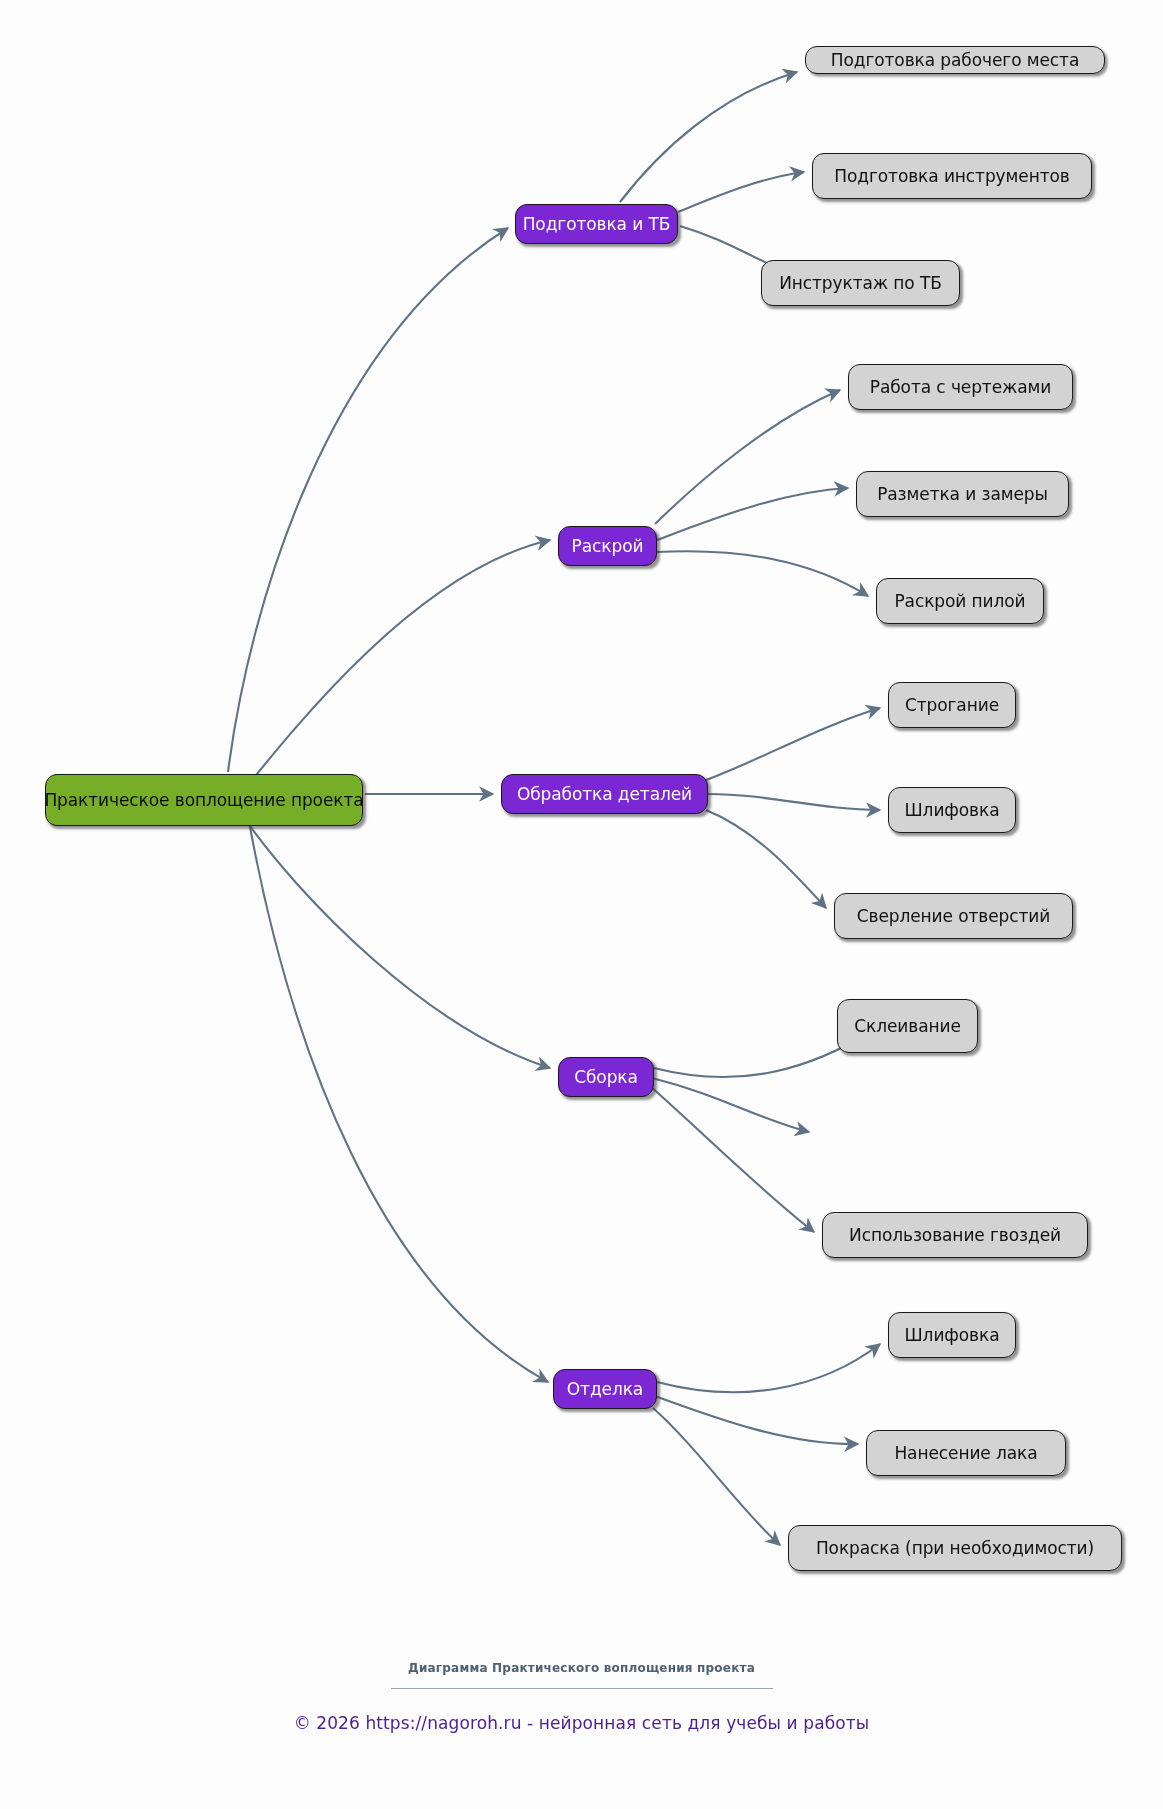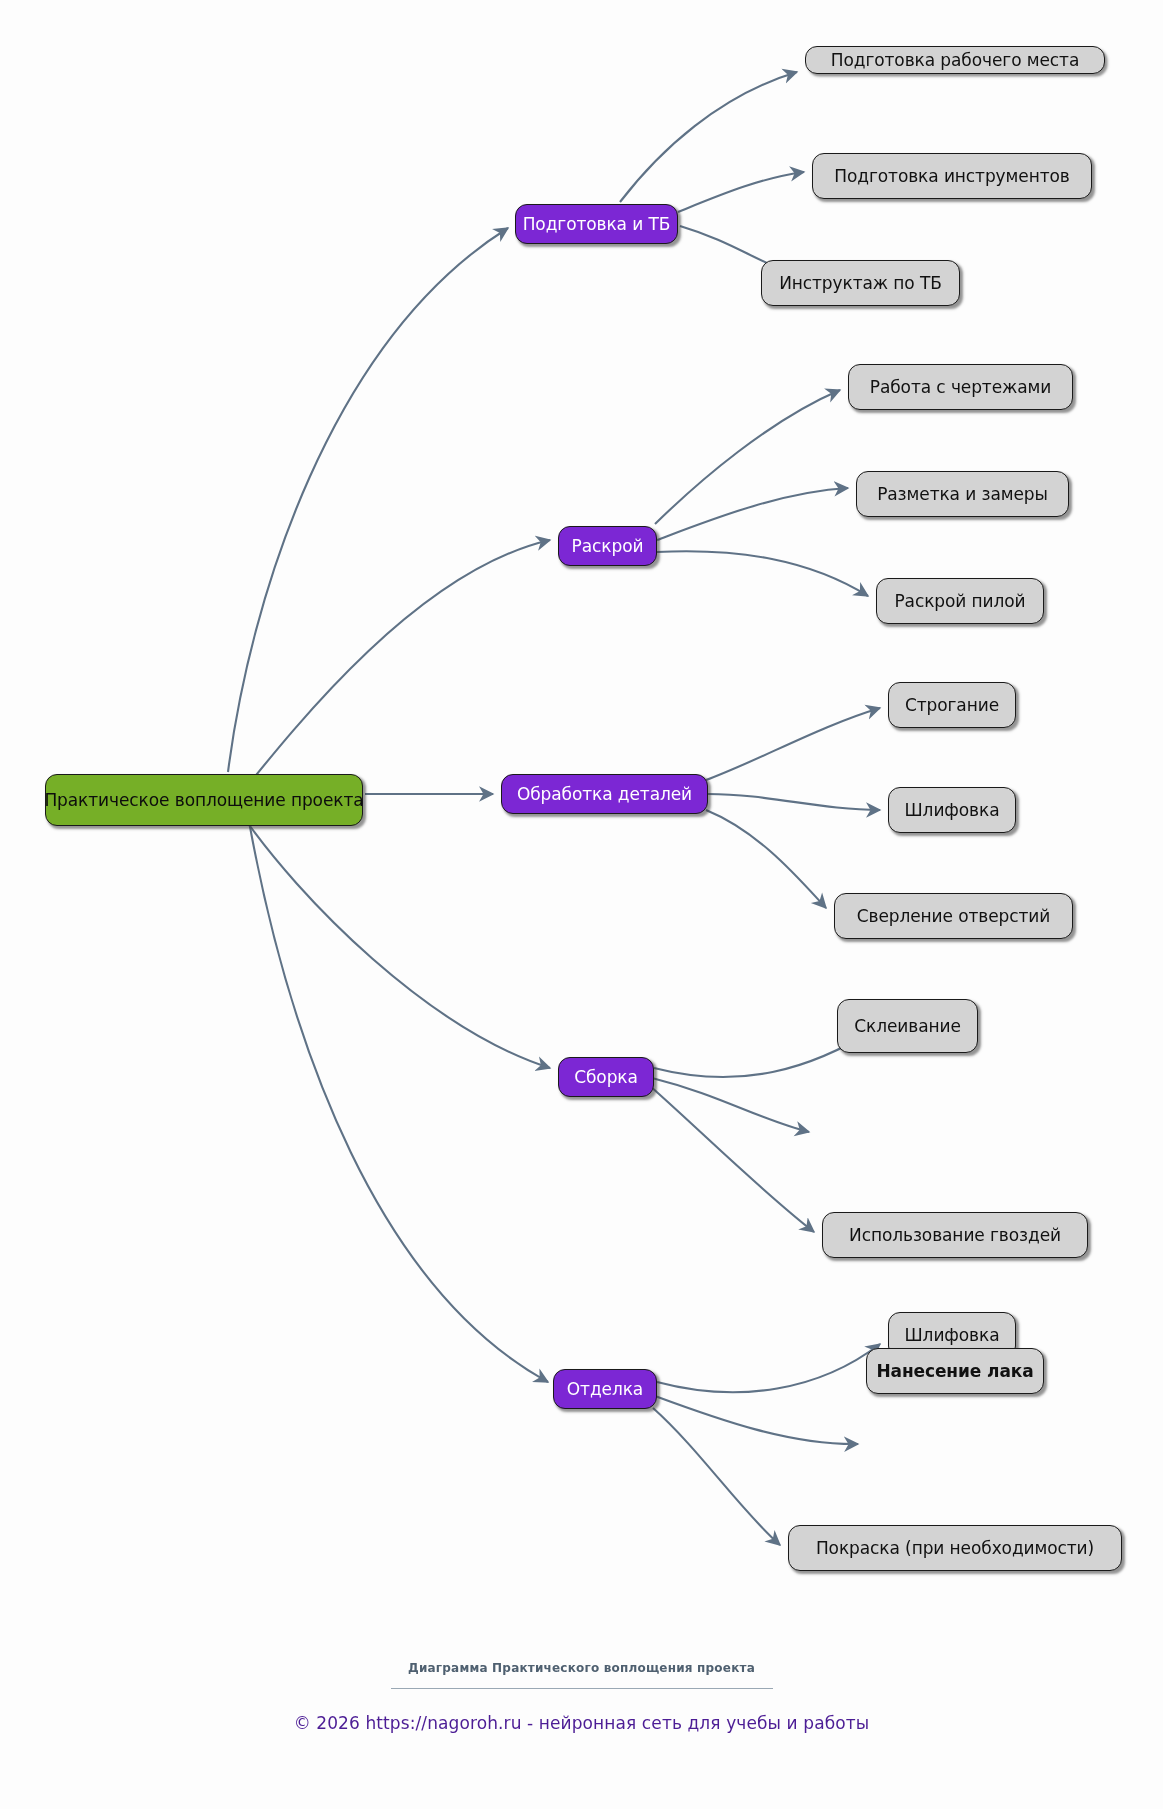--- a/index.html
+++ b/index.html
@@ -177,21 +177,21 @@
   <div class="node leaf" style="left:822px; top:1212px; width:266px; height:46px;">
     <span>Использование гвоздей</span>
   </div>
 
   <div class="node branch" style="left:553px; top:1369px; width:104px; height:40px;">
     <span>Отделка</span>
   </div>
   <div class="node leaf" style="left:888px; top:1312px; width:128px; height:46px;">
     <span>Шлифовка</span>
   </div>
-  <div class="node leaf" style="left:866px; top:1348px; width:178px; height:46px;font-weight:bold;">
+  <div class="node leaf" style="left:866px; top:1430px; width:200px; height:46px;">
     <span>Нанесение лака</span>
   </div>
   <div class="node leaf" style="left:788px; top:1525px; width:334px; height:46px;">
     <span>Покраска (при необходимости)</span>
   </div>
 
   <div id="footer" style="top:1661px;">
     <div id="footer-title">Диаграмма Практического воплощения проекта</div>
     <div id="footer-rule"></div>
     <div id="footer-credit">© 2026 https://nagoroh.ru - нейронная сеть для учебы и работы</div>

